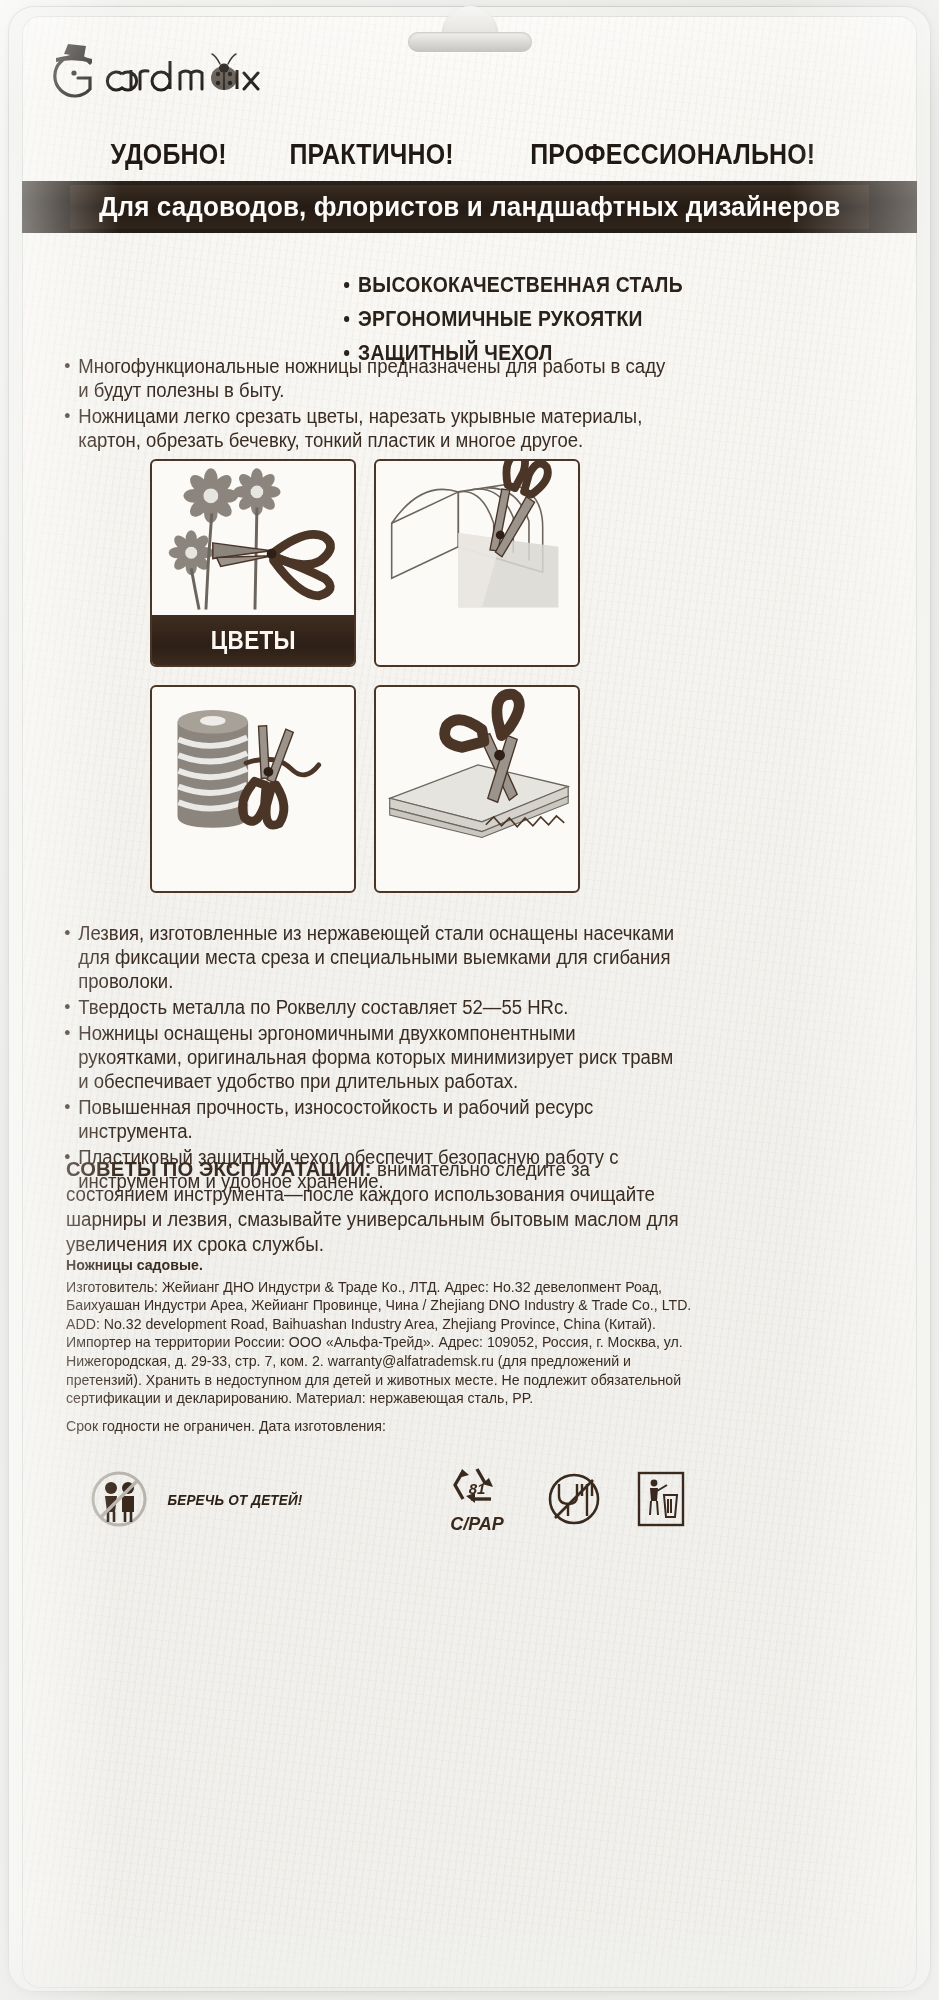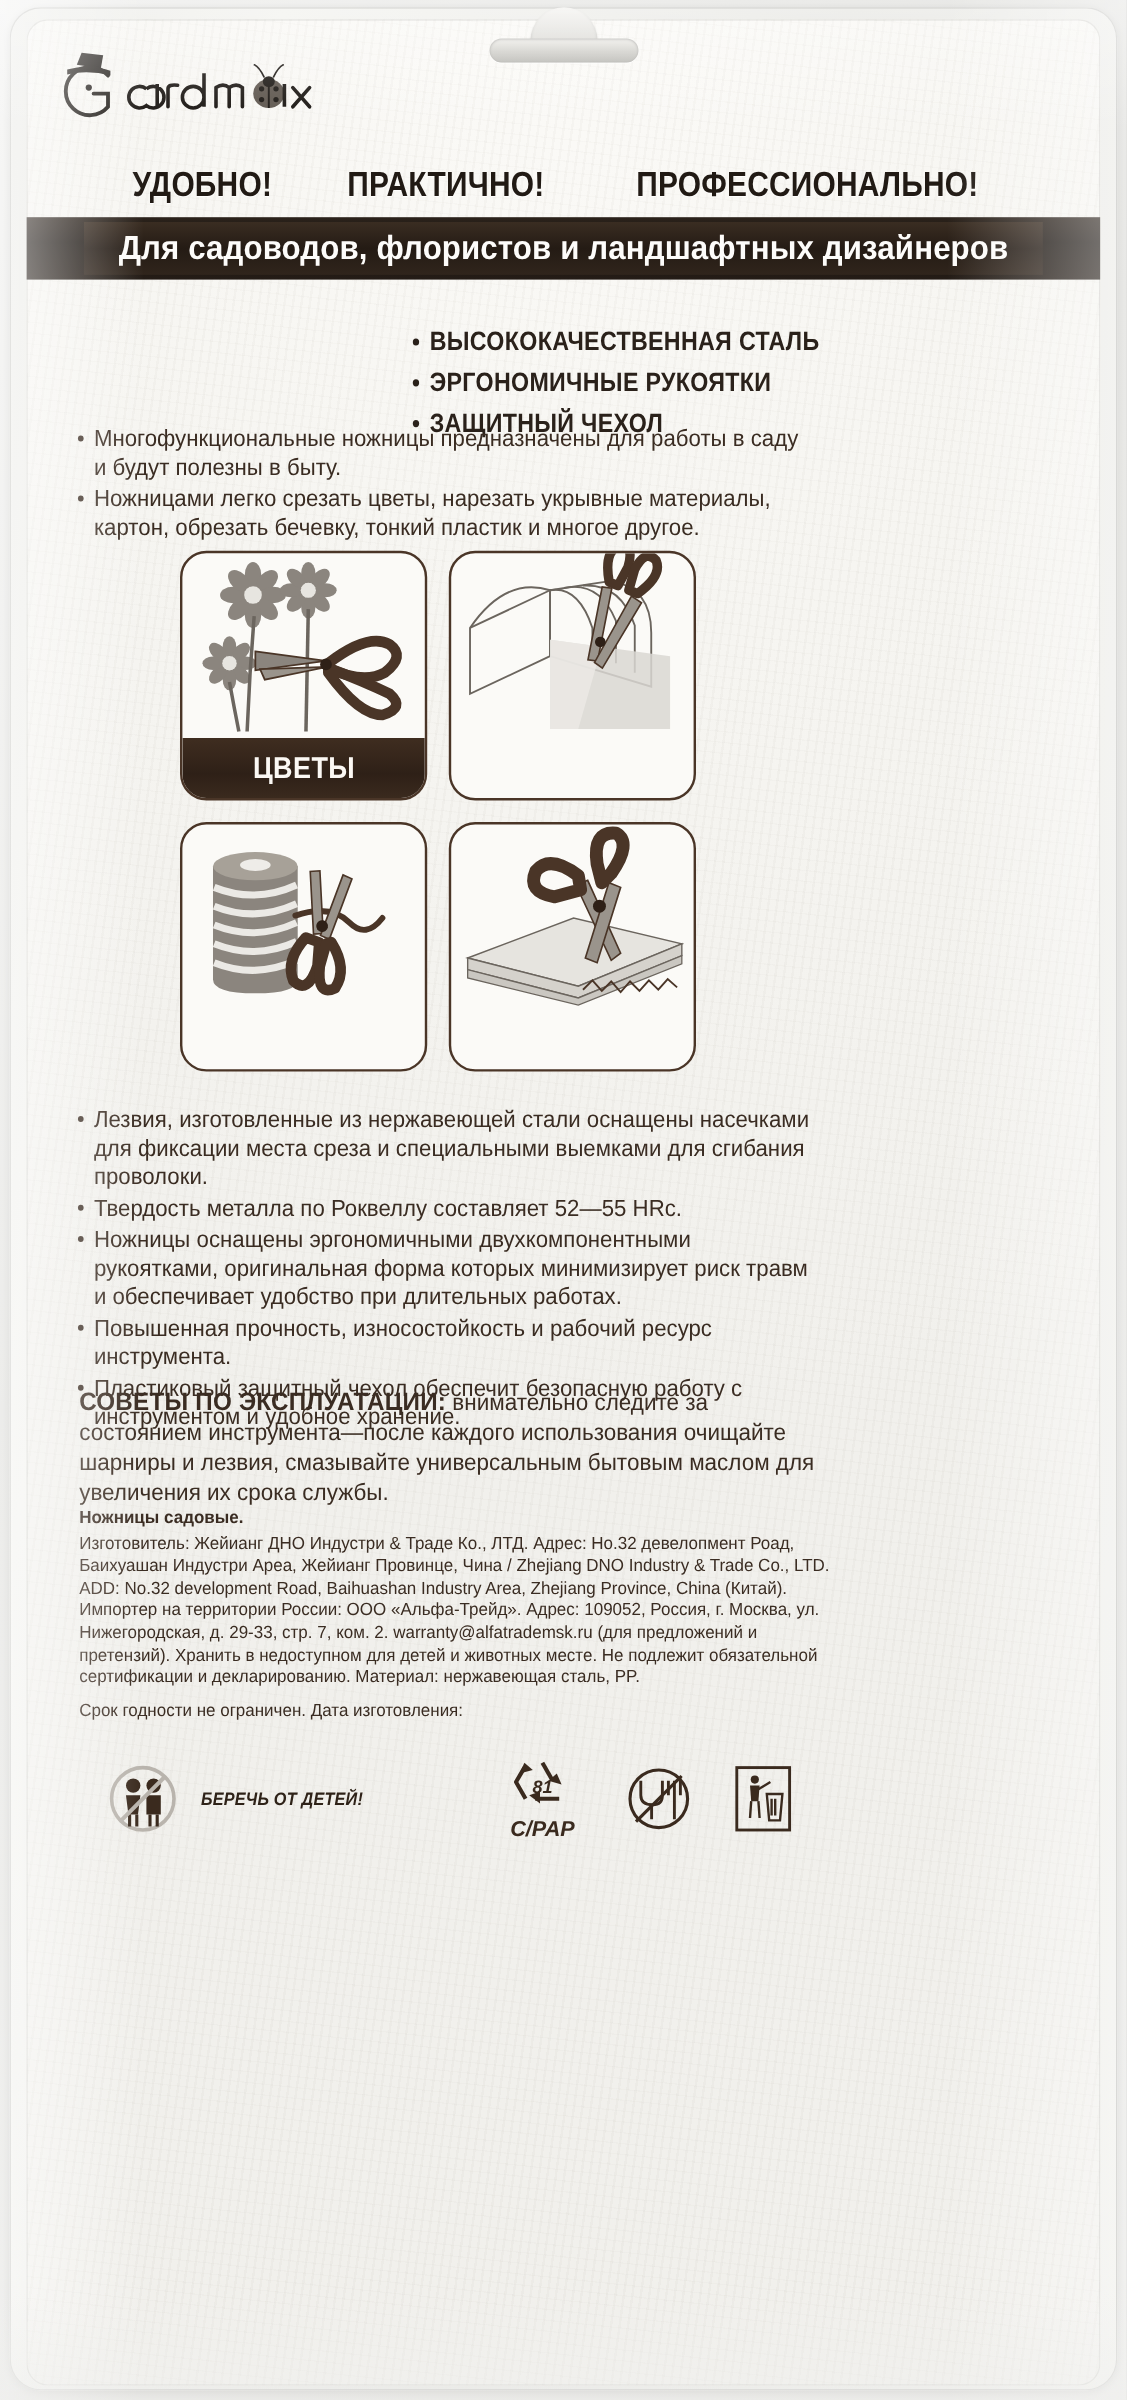--- a/index.html
+++ b/index.html
@@ -115,21 +115,21 @@
   .body-list li:before{
     content:"";position:absolute;left:1px;top:9px;width:5px;height:5px;border-radius:50%;
     background:#3a2c22;
   }
   #intro-list{left:42px;top:338px;width:640px;}
   #features-list{left:42px;top:905px;width:650px;}
   
   .icon-grid{position:absolute;left:128px;top:443px;width:430px;z-index:4;}
   .icon-row{display:flex;gap:18px;margin-bottom:18px;}
   .box{
-    width:206px;height:204px;border:2.5px solid #4a3527;border-radius:22px;
+    width:206px;height:204px;border:2.5px solid #4a3527;border-radius:6px;
     background:#fbfaf7;position:relative;overflow:hidden;
   }
   .box .art{position:absolute;left:0;right:0;top:0;height:152px;}
   .box .art svg{display:block;width:100%;height:100%;}
   .box .cap{
     position:absolute;left:0;right:0;bottom:0;height:50px;
     background:linear-gradient(180deg,#3f2d20,#2e2017 60%,#3a2a1e);
     display:flex;align-items:center;justify-content:center;
   }
   .box .cap span{
@@ -399,21 +399,21 @@
             <path d="M18 42 L18 52 M24 42 L24 52" stroke="#3a2a1e" stroke-width="2.6"></path>
             <circle cx="38" cy="18" r="6"></circle>
             <path d="M32 26 L44 26 L44 42 L32 42 Z"></path>
             <path d="M35 42 L35 52 M41 42 L41 52" stroke="#3a2a1e" stroke-width="2.6"></path>
           </g>
           <path d="M10 48 L48 10" stroke="#b9b4ad" stroke-width="3.4"></path>
         </svg>
         <span class="sym-label">БЕРЕЧЬ ОТ ДЕТЕЙ!</span>
       </div>
 
-      <div class="pap-wrap" style="margin-left:90px">
+      <div class="pap-wrap" style="margin-left:115px">
         <svg width="56" height="50" viewBox="0 0 56 50">
           <g fill="none" stroke="#3a2a1e" stroke-width="3.4" stroke-linejoin="round">
             <path d="M14 36 L6 22 L13 10"></path>
               <path d="M28 6 L36 20"></path>
               <path d="M42 36 L22 36"></path>
           </g>
           <g fill="#3a2a1e">
             <path d="M13 6 L20 12 L9 15 Z"></path>
             <path d="M40 15 L44 24 L33 21 Z"></path>
             <path d="M26 40 L17 33 L26 30 Z"></path>

